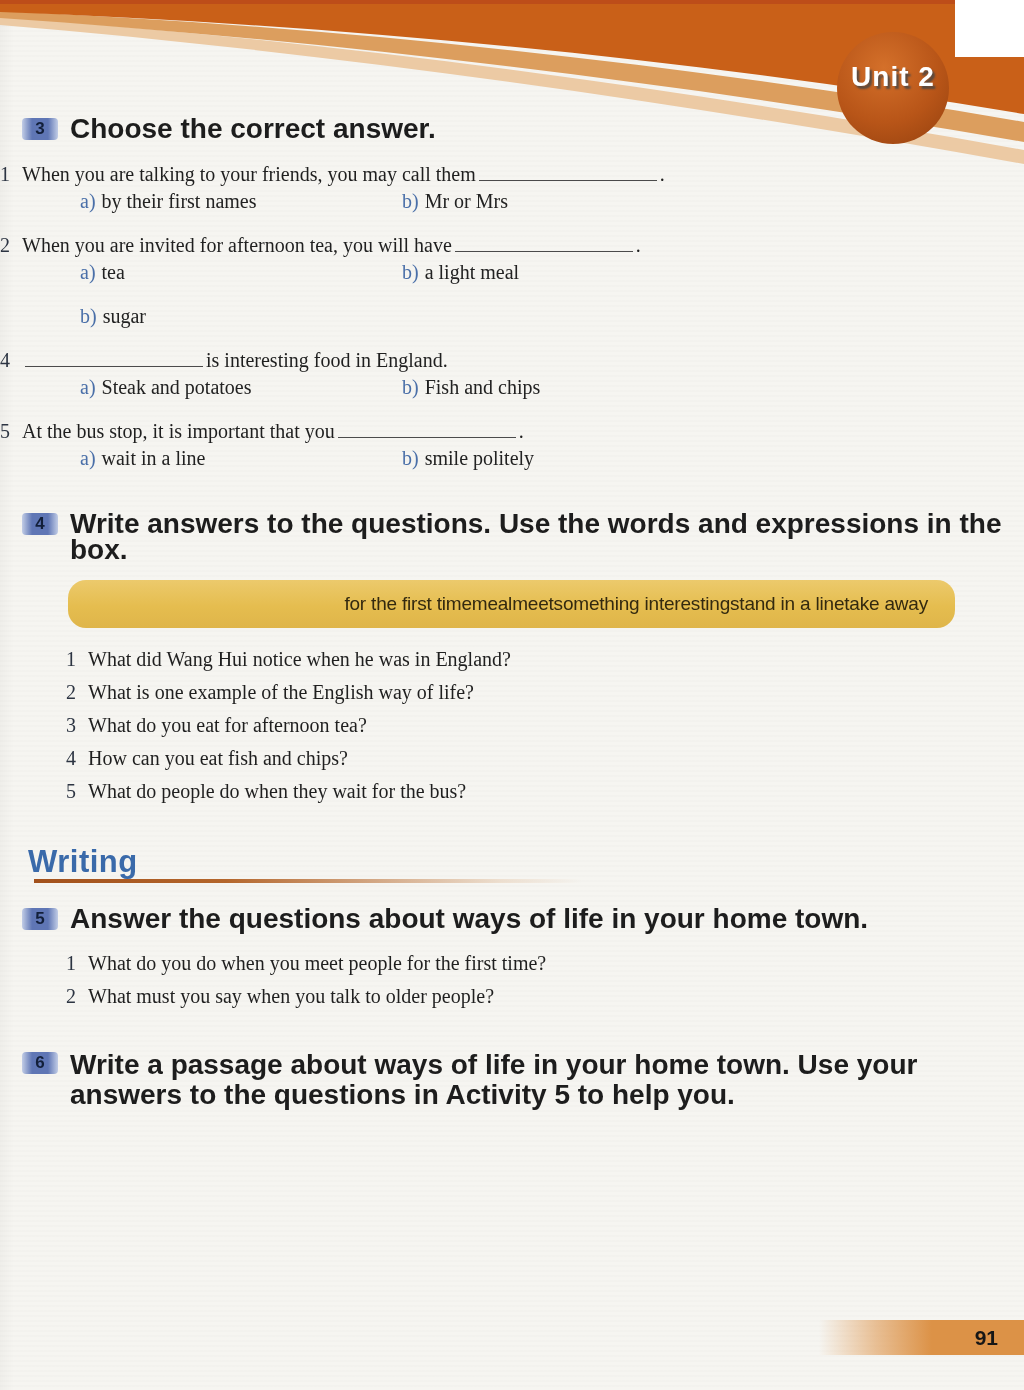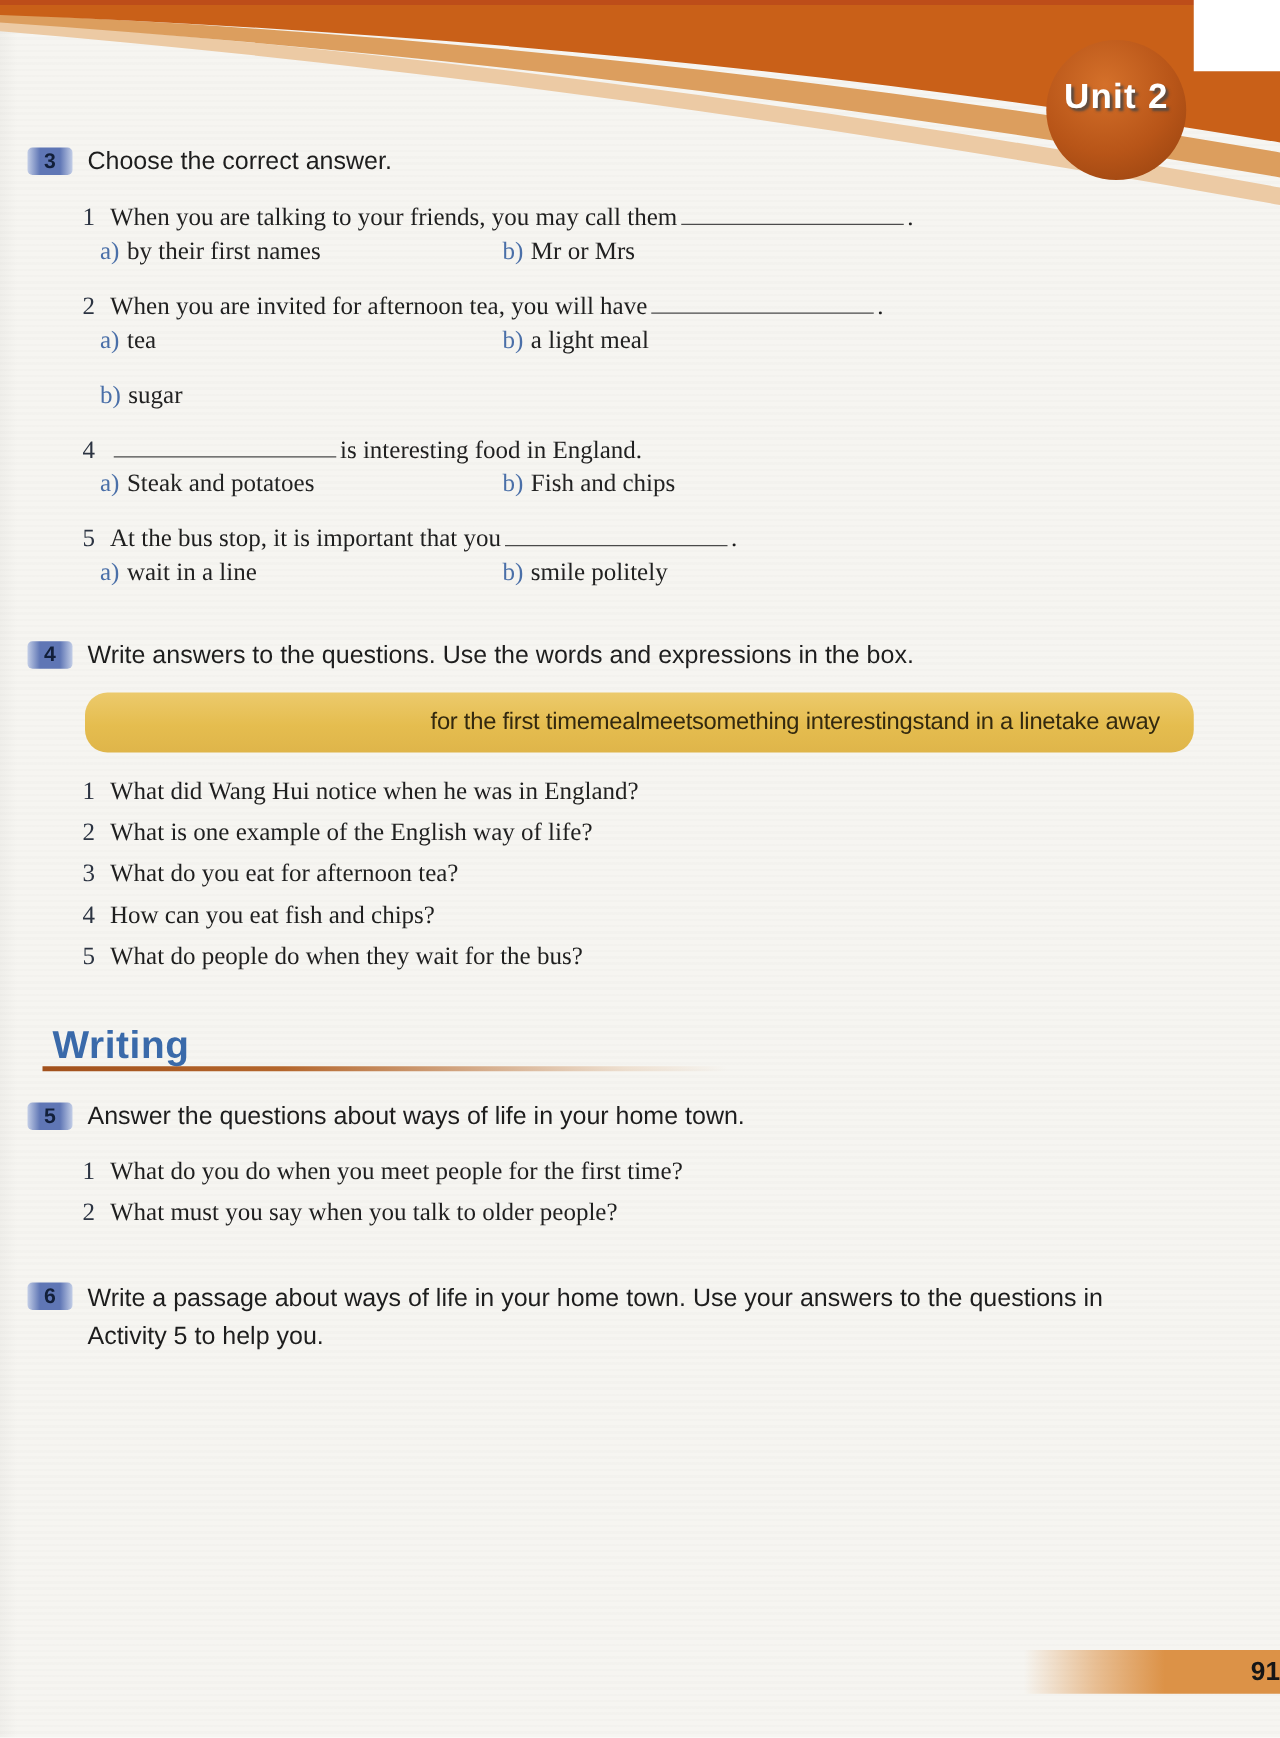--- a/index.html
+++ b/index.html
@@ -32,29 +32,29 @@
   .ex-head{ display:flex; align-items:flex-start; margin-left:22px; }
   .ex-badge{
     flex:0 0 auto; width:36px; height:22px; margin-top:2px;
     display:inline-flex; align-items:center; justify-content:center;
     background:linear-gradient(90deg,#c2cde6 0%,#5f76b5 28%,#5f76b5 72%,#c2cde6 100%);
     border-radius:4px;
     font-family:"Liberation Sans", sans-serif; font-weight:bold; font-size:17px; color:#121f3a;
   }
   .ex-title{
     margin-left:12px;
-    font-family:"Liberation Sans", sans-serif; font-weight:normal; font-size:20px;
+    font-family:"Liberation Sans", sans-serif; font-weight:bold; font-size:28px;
     color:#1d1d1d; line-height:26px;
   }
   #ex6 .ex-title{ width:880px; line-height:30px; }
 
   #ex3{ margin-top:116px; }
   .q3-list{ margin-top:19px; }
   .q3-block{ margin-bottom:17px; }
-  .q-line{ padding-left:66px; font-size:20px; line-height:27px; color:#1f1f1f; }
+  .q-line{ font-size:20px; line-height:27px; color:#1f1f1f; }
   .q-num{ display:inline-block; width:14px; margin-right:8px; color:#2c3442; }
   .blank{
     display:inline-block; width:178px; height:15px;
     border-bottom:1.6px solid #4b4b4b; margin:0 3px;
   }
   .opt-row{ padding-left:80px; font-size:20px; line-height:27px; display:flex; }
   .opt-a{ width:322px; }
   .opt-letter{ color:#4a6fa8; margin-right:6px; }
 
   #ex4{ margin-top:39px; }
@@ -63,36 +63,36 @@
     background:linear-gradient(180deg,#ecca6c 0%,#e5bd4f 55%,#dfb54a 100%);
     display:flex; align-items:center; justify-content:flex-end;
     padding:0 27px;
     font-family:"Liberation Sans", sans-serif; font-size:19px; color:#33290f;
     letter-spacing:-0.2px;
   }
   .plain-list{ margin-top:15px; padding-left:66px; font-size:20px; }
   .plain-list .item{ line-height:33px; color:#1f1f1f; }
 
   .writing-head{
-    margin:37px 0 0 42px;
+    margin:37px 0 0 28px;
     font-family:"Liberation Sans", sans-serif; font-weight:bold; font-size:31px;
     color:#3a6aaa; letter-spacing:0.5px; line-height:33px;
   }
   .writing-underline{
     margin-left:34px; margin-top:1px; width:548px; height:4px;
     background:linear-gradient(90deg,#a2511c 0%,#b4662c 35%,rgba(214,160,110,0.25) 85%,rgba(214,160,110,0) 100%);
   }
 
   #ex5{ margin-top:23px; }
   #ex6{ margin-top:37px; }
 
   .page-bar{
     position:absolute; top:1320px; right:0; width:205px; height:35px;
     background:linear-gradient(90deg, rgba(221,146,71,0) 0%, rgba(221,146,71,0.55) 28%, #dc9247 55%, #dc9247 100%);
-    display:flex; align-items:center; justify-content:flex-end; 
+    display:flex; align-items:center; justify-content:flex-end; padding-right:26px;
   }
   .page-bar span{
     font-family:"Liberation Sans", sans-serif; font-weight:bold; font-size:21px; color:#161616;
   }
 </style>
 </head>
 <body>
 
 <svg class="header-wave" width="1024" height="178" viewBox="0 0 1024 178">
   <path d="M0,17 C350,42 700,92 1024,150 L1024,164 C700,106 350,54 0,25 Z" fill="#eccaa4"></path>

